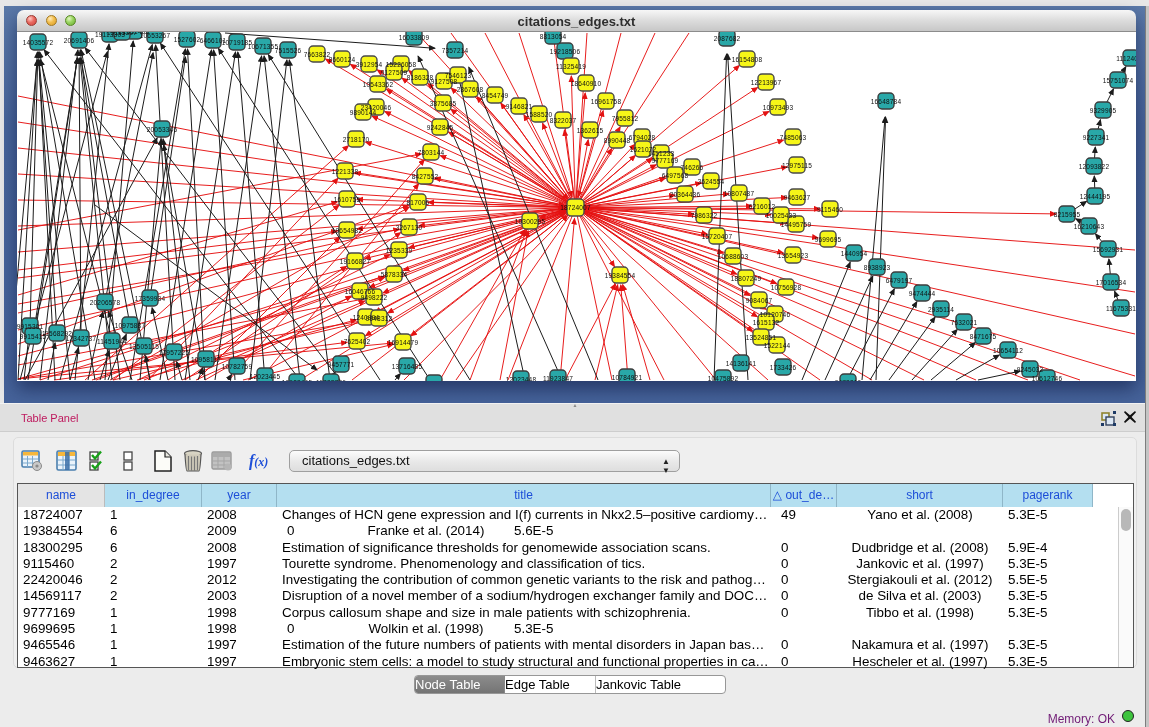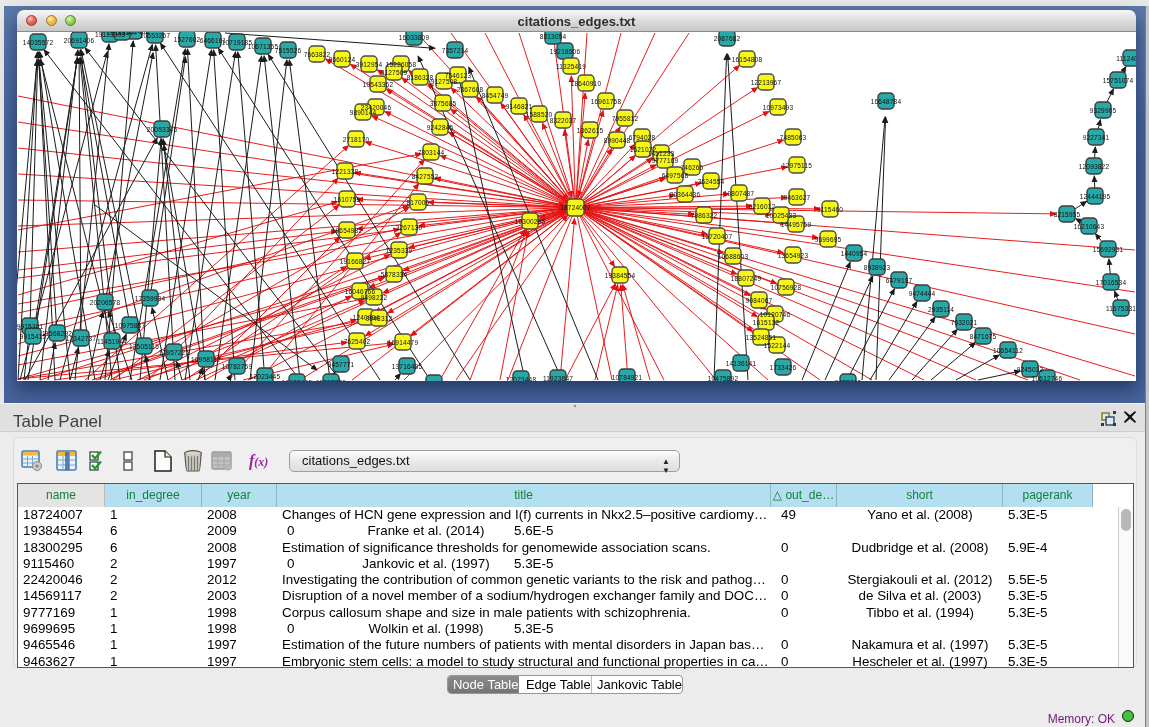--- a/index.html
+++ b/index.html
@@ -3,43 +3,43 @@
 <style>
 *{margin:0;padding:0;box-sizing:border-box}
 html,body{width:1149px;height:727px;overflow:hidden;font-family:"Liberation Sans",sans-serif;background:#e8e8e8}
 #frame{position:absolute;left:4px;top:6px;width:1141px;height:397px;background:linear-gradient(#5b79a8,#48659b 30%,#46639a);}
 #win{position:absolute;left:17px;top:10px;width:1119px;height:371px;border-radius:7px 7px 0 0;box-shadow:0 8px 18px rgba(10,20,60,.55)}
 .tl{position:absolute;top:16px;width:11px;height:11px;border-radius:50%}
 #canvas{position:absolute;left:17px;top:32px;width:1119px;height:349px;background:#fff;overflow:hidden}
 #rightstrip{position:absolute;left:1145px;top:6px;width:4px;height:721px;background:#c4c4c4;border-left:1.5px solid #7d7d7d}
 #panel{position:absolute;left:0;top:403px;width:1145px;height:324px;background:#ececec}
 #ptitle{position:absolute;left:0;top:0;width:100%;height:28px;background:#e0e0e0;border-top:1px solid #f2f2f2}
-#panel .ttl{position:absolute;left:13px;top:9px;font-size:17px;color:#404040}
+#panel .ttl{position:absolute;left:21px;top:9px;font-size:11px;color:#be185d}
 #pgrip{position:absolute;left:570px;top:0px;width:10px;height:5px;color:#8a8a8a;font-size:5px;line-height:4px;text-align:center}
 #psep{position:absolute;left:0;top:28px;width:100%;height:1px;background:#cdcdcd}
 #pbox{position:absolute;left:13px;top:34px;width:1124px;height:231px;background:#efefef;border:1px solid #dcdcdc;border-radius:5px}
 .icon{position:absolute;top:47px;width:22px;height:22px}
 #combo{position:absolute;left:289px;top:47px;width:391px;height:22px;border:1px solid #9f9f9f;border-radius:5px;background:linear-gradient(#fcfcfc,#e8e8e8 55%,#dedede);font-size:13px;color:#111;line-height:20px;padding-left:12px}
 #table{position:absolute;left:17px;top:80px;width:1117px;height:185px;background:#fff;border:1px solid #555}
 #thead{position:absolute;left:0;top:0;height:23px;width:1075px;display:flex;font-size:12px}
-#thead .h{background:#b4dff0;border-right:1px solid #8fb6c8;text-align:center;line-height:23px;color:#15803d}
+#thead .h{background:#b4dff0;border-right:1px solid #8fb6c8;text-align:center;line-height:23px;color:#1d4ed8}
 #thead .h0{background:#e4e4e4;border-right:1px solid #bbb}
 #tbody{position:absolute;left:0;top:23px;width:1075px;font-size:13.4px}
 .tr{height:16.3px;display:flex;white-space:nowrap}
 .c{overflow:hidden;line-height:16.3px}
 .c0{width:87px;padding-left:5px}
 .c1{width:97px;padding-left:5px}
 .c2{width:75px;padding-left:5px}
 .c3{width:494px;padding-left:5px;text-overflow:ellipsis}
 .c4{width:66px;padding-left:10px}
 .c5{width:166px;text-align:center}
 .c6{width:90px;padding-left:5px}
 #vsb{position:absolute;right:0;top:23px;width:15px;height:160px;background:#fafafa;border-left:1px solid #ccc}
 #vsb .th{position:absolute;left:2px;top:2px;width:10px;height:22px;border-radius:5px;background:#b8b8b8}
-#tabs{position:absolute;left:447px;top:272px;width:236px;height:19px;border:1px solid #979797;border-radius:4px;background:#fff;display:flex;overflow:hidden;font-size:13px;text-align:right}
+#tabs{position:absolute;left:414px;top:272px;width:312px;height:19px;border:1px solid #979797;border-radius:4px;background:#fff;display:flex;overflow:hidden;font-size:13px;text-align:left}
 #tabs .sg{line-height:18px}
 #tabs .s0{width:90px;background:linear-gradient(#8c8c8c,#747474);color:#fff;border-right:1px solid #888}
 #tabs .s1{width:91px;border-right:1px solid #bbb}
 #tabs .s2{width:114px}
 #mem{position:absolute;right:30px;top:309px;font-size:12px;color:#701a75}
 #memdot{position:absolute;right:11px;top:307px;width:12px;height:12px;border-radius:50%;background:#3ec43e;border:1.5px solid #222}
 svg{display:block}
 </style></head><body>
 <div id="frame"></div>
 <div id="win"></div>
@@ -631,21 +631,21 @@
    <ellipse cx="11" cy="3.5" rx="8.5" ry="2.8" fill="#d8d4c4" stroke="#555" stroke-width="1.2"></ellipse>
    <path d="M3 4.5 C3 4.5 4 21 5 21 H17 C18 21 19 4.5 19 4.5" fill="#cfcaba" stroke="#555" stroke-width="1.2"></path>
    <path d="M6.5 6v14M9.5 6.5v14.2M12.5 6.5v14.2M15.5 6v14" stroke="#777" stroke-width="1.2"></path>
  </svg>
  <svg class="icon" style="left:211px" viewBox="0 0 22 22">
    <rect x="1" y="2" width="19" height="17" rx="1.5" fill="#c2c2c2" stroke="#9a9a9a" stroke-width="1.4"></rect>
    <rect x="2" y="3" width="17" height="4" fill="#ababab"></rect>
    <path d="M2 11h17M2 15h17M7 7v12M13 7v12" stroke="#a5a5a5" stroke-width="1"></path>
    <circle cx="17" cy="17" r="3.5" fill="#b5b5b5"></circle>
  </svg>
- <div style="position:absolute;left:249px;top:49px;font-size:16px;font-style:italic;font-weight:700;color:#a21caf;font-family:'Liberation Serif',serif">f<span style="font-size:12px">(x)</span></div>
+ <div style="position:absolute;left:249px;top:49px;font-size:16px;font-style:italic;font-weight:700;color:#1d4ed8;font-family:'Liberation Serif',serif">f<span style="font-size:12px">(x)</span></div>
  <div id="combo">citations_edges.txt<span style="position:absolute;right:9px;top:1px;font-size:8px;color:#222">▲</span><span style="position:absolute;right:9px;top:10px;font-size:8px;color:#222">▼</span></div>
  <div id="table">
   <div id="thead">
     <div class="h h0" style="width:87px">name</div>
     <div class="h" style="width:97px">in_degree</div>
     <div class="h" style="width:75px">year</div>
     <div class="h" style="width:494px">title</div>
     <div class="h" style="width:66px">△ out_de…</div>
     <div class="h" style="width:166px">short</div>
     <div class="h" style="width:90px">pagerank</div>
@@ -674,20 +674,21 @@
           <div class="c c2">2008</div>
           <div class="c c3">Estimation of significance thresholds for genomewide association scans.</div>
           <div class="c c4">0</div>
           <div class="c c5">Dudbridge et al. (2008)</div>
           <div class="c c6">5.9E-4</div>
         </div>
 <div class="tr">
           <div class="c c0">9115460</div>
           <div class="c c1">2</div>
           <div class="c c2">1997</div>
+          <div class="c c3">Tourette syndrome. Phenomenology and classification of tics.</div>
           <div class="c c4">0</div>
           <div class="c c5">Jankovic et al. (1997)</div>
           <div class="c c6">5.3E-5</div>
         </div>
 <div class="tr">
           <div class="c c0">22420046</div>
           <div class="c c1">2</div>
           <div class="c c2">2012</div>
           <div class="c c3">Investigating the contribution of common genetic variants to the risk and pathogenesis of ADHD</div>
           <div class="c c4">0</div>
@@ -702,21 +703,21 @@
           <div class="c c4">0</div>
           <div class="c c5">de Silva et al. (2003)</div>
           <div class="c c6">5.3E-5</div>
         </div>
 <div class="tr">
           <div class="c c0">9777169</div>
           <div class="c c1">1</div>
           <div class="c c2">1998</div>
           <div class="c c3">Corpus callosum shape and size in male patients with schizophrenia.</div>
           <div class="c c4">0</div>
-          <div class="c c5">Tibbo et al. (1994)</div>
+          <div class="c c5">Tibbo et al. (1998)</div>
           <div class="c c6">5.3E-5</div>
         </div>
 <div class="tr">
           <div class="c c0">9699695</div>
           <div class="c c1">1</div>
           <div class="c c2">1998</div>
           <div class="c c4">0</div>
           <div class="c c5">Wolkin et al. (1998)</div>
           <div class="c c6">5.3E-5</div>
         </div>

